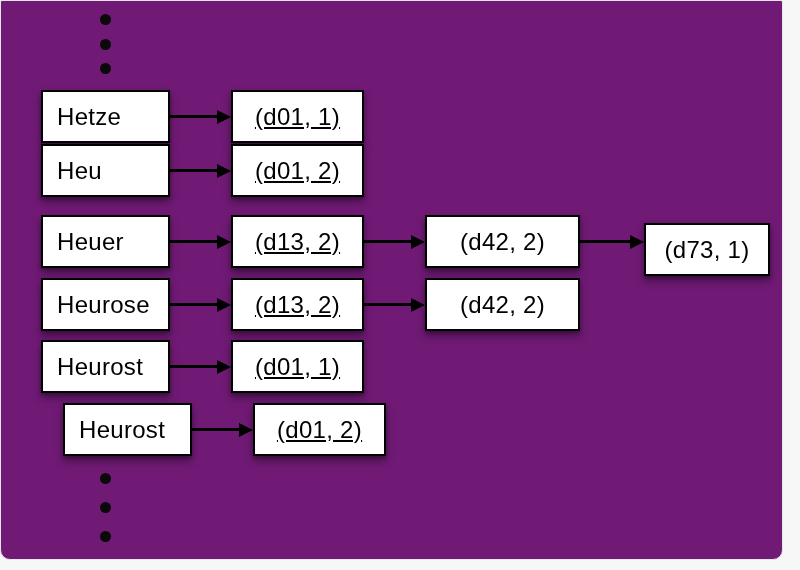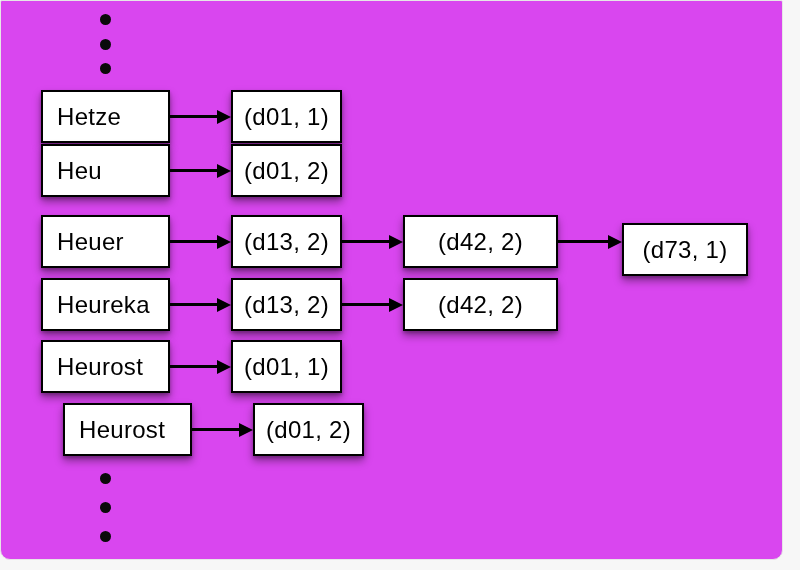--- a/index.html
+++ b/index.html
@@ -10,21 +10,21 @@
     background: #f7f7f7;
     font-family: "Liberation Sans", sans-serif;
     overflow: hidden;
   }
   .card {
     position: absolute;
     left: 0;
     top: 0;
     width: 783px;
     height: 560px;
-    background: #d946ef;
+    background: #701a75;
     border: 1px solid #e6e6e6;
     border-radius: 2px 2px 10px 10px;
     box-sizing: border-box;
     padding-left: 11px;
   }
   .canvas {
     position: absolute;
     left: 0;
     top: 0;
     width: 100%;
@@ -55,21 +55,21 @@
     letter-spacing: 0.3px;
     color: #000000;
     white-space: nowrap;
   }
   .termbox {
     width: 129px;
     padding-left: 14px;
     justify-content: flex-start;
   }
   .postbox { justify-content: center; }
-  .w2 { width: 111px; }
+  .w2 { width: 133px; text-decoration: underline; }
   .w3 { width: 155px; }
   .w4 { width: 126px; margin-top: 8px; }
   .arrow {
     position: relative;
     align-self: center;
     height: 14px;
   }
   .a1, .a2 { width: 61px; }
   .a3 { width: 64px; }
   .arrow .shaft {
@@ -146,21 +146,21 @@
         </div>
       <div class="nodebox postbox w3">(d42, 2)</div>
       <div class="arrow a3">
           <div class="shaft"></div>
           <div class="head"></div>
         </div>
       <div class="nodebox postbox w4">(d73, 1)</div>
     </div>
 
     <div class="row r4">
-      <div class="nodebox termbox">Heureka</div>
+      <div class="nodebox termbox">Heurose</div>
       <div class="arrow a1">
           <div class="shaft"></div>
           <div class="head"></div>
         </div>
       <div class="nodebox postbox w2">(d13, 2)</div>
       <div class="arrow a2">
           <div class="shaft"></div>
           <div class="head"></div>
         </div>
       <div class="nodebox postbox w3">(d42, 2)</div>

